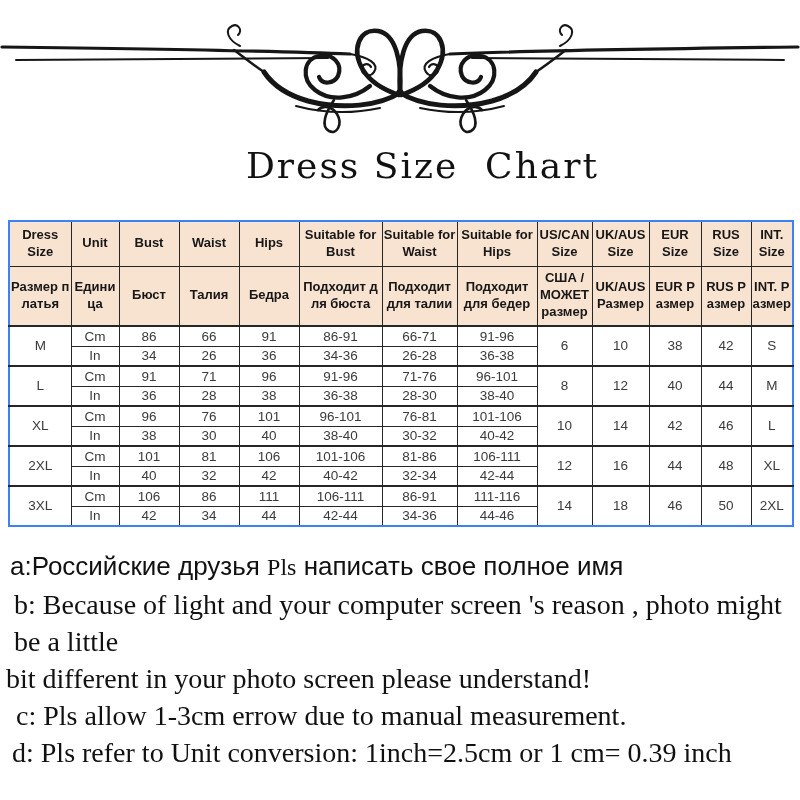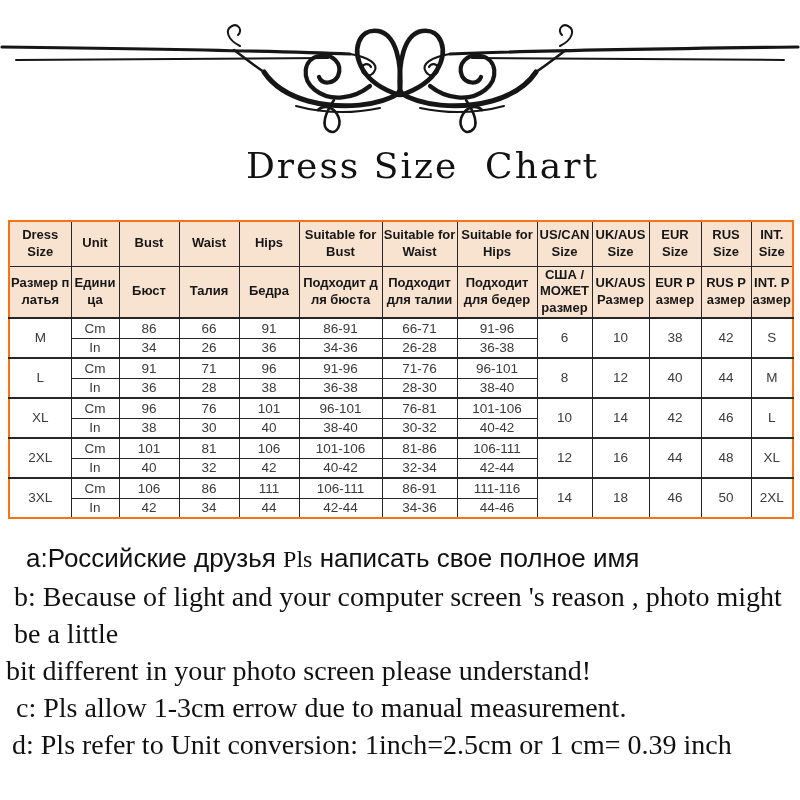--- a/index.html
+++ b/index.html
@@ -8,40 +8,40 @@
     font-family:"Liberation Sans",sans-serif;color:#1c1c1c;
   }
   .flourish{display:block;margin:0 auto;}
   .page-title{
     text-align:center;font-family:"DejaVu Serif",serif;font-weight:400;
     font-size:36px;letter-spacing:2px;color:#111;margin:4px 0 0 0;
     white-space:pre;line-height:48px;padding-left:45px;
   }
   table.size-table{
     border-collapse:collapse;table-layout:fixed;width:784px;
-    margin:30px 0 0 8px;border:2px solid #f97316;
+    margin:30px 0 0 8px;border:2px solid #3b82f6;
   }
   .size-table th,.size-table td{
     border:1px solid #262626;text-align:center;vertical-align:middle;
     padding:0;overflow:hidden;
   }
   .size-table th{
     background:#f8e2d0;font-size:13px;font-weight:bold;line-height:1.3;
     white-space:pre-line;color:#171717;
   }
   .size-table thead tr:nth-child(1){height:45px;}
-  .size-table thead tr:nth-child(2){height:52px;margin-top:42px;}
+  .size-table thead tr:nth-child(2){height:60px;margin-top:42px;}
   .size-table thead tr:nth-child(2) th{border-bottom-width:2px;}
   .size-table tbody tr{height:20px;}
   .size-table td{font-size:13.5px;color:#3a3a3a;line-height:1;}
   .size-table tbody tr.grp td{border-top-width:2px;}
   .notes{margin-top:21px;}
   .note{margin:0;font-size:28px;line-height:37px;color:#111;
         font-family:"Liberation Serif",serif;}
-  .note-a{font-family:"Liberation Sans",sans-serif;font-size:26px;margin-left:26px;}
+  .note-a{font-family:"Liberation Sans",sans-serif;font-size:26px;margin-left:10px;}
   .note-a .en-word{font-family:"Liberation Serif",serif;font-size:24px;}
   .note-b1{margin-left:14px;}
   .note-b2{margin-left:6px;}
   .note-c{margin-left:16px;}
   .note-d{margin-left:12px;}
 </style>
 </head>
 <body>
 
 <svg class="flourish" width="800" height="138" viewBox="0 0 800 138" aria-hidden="true">

